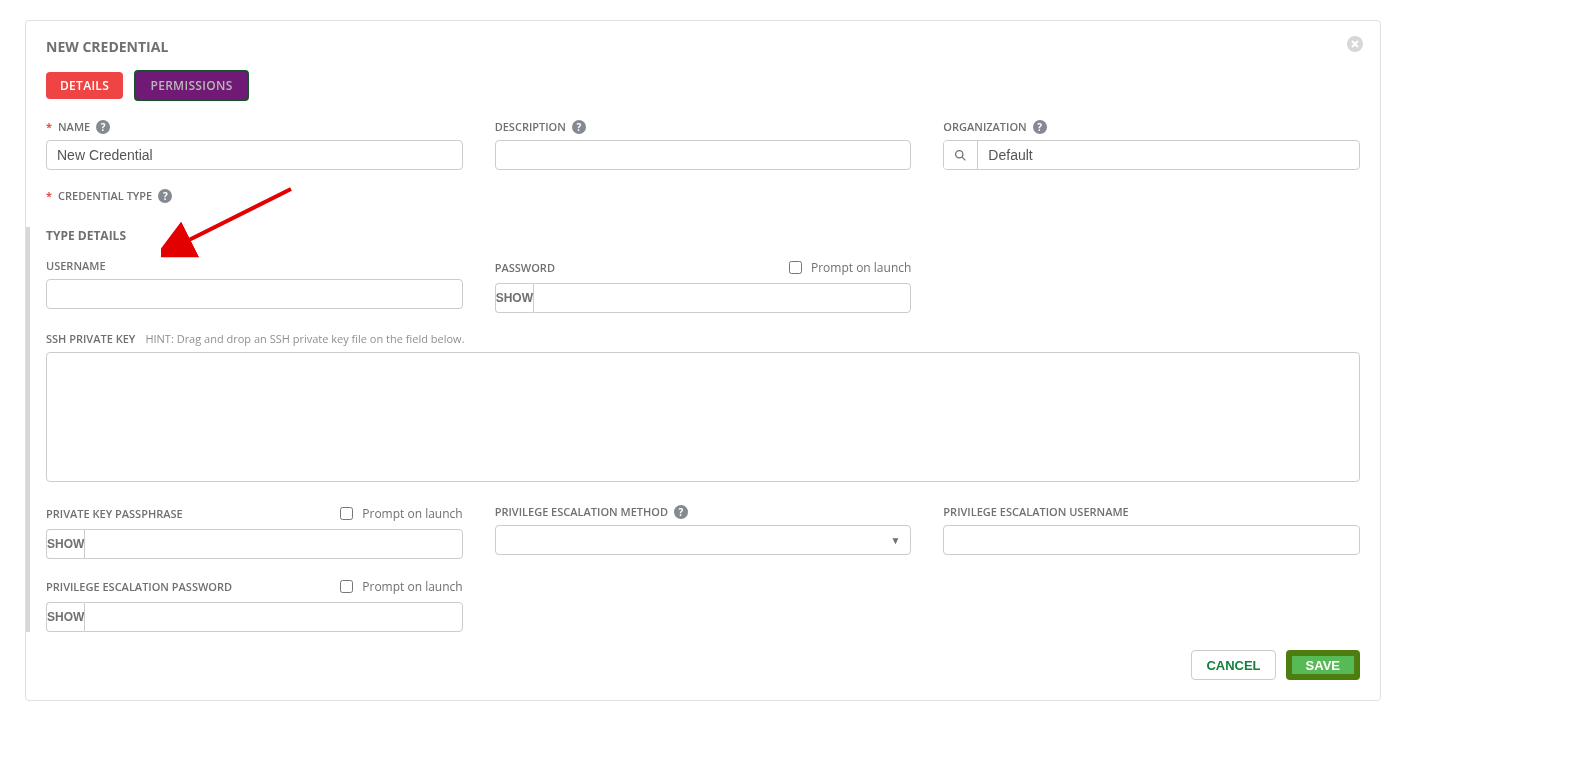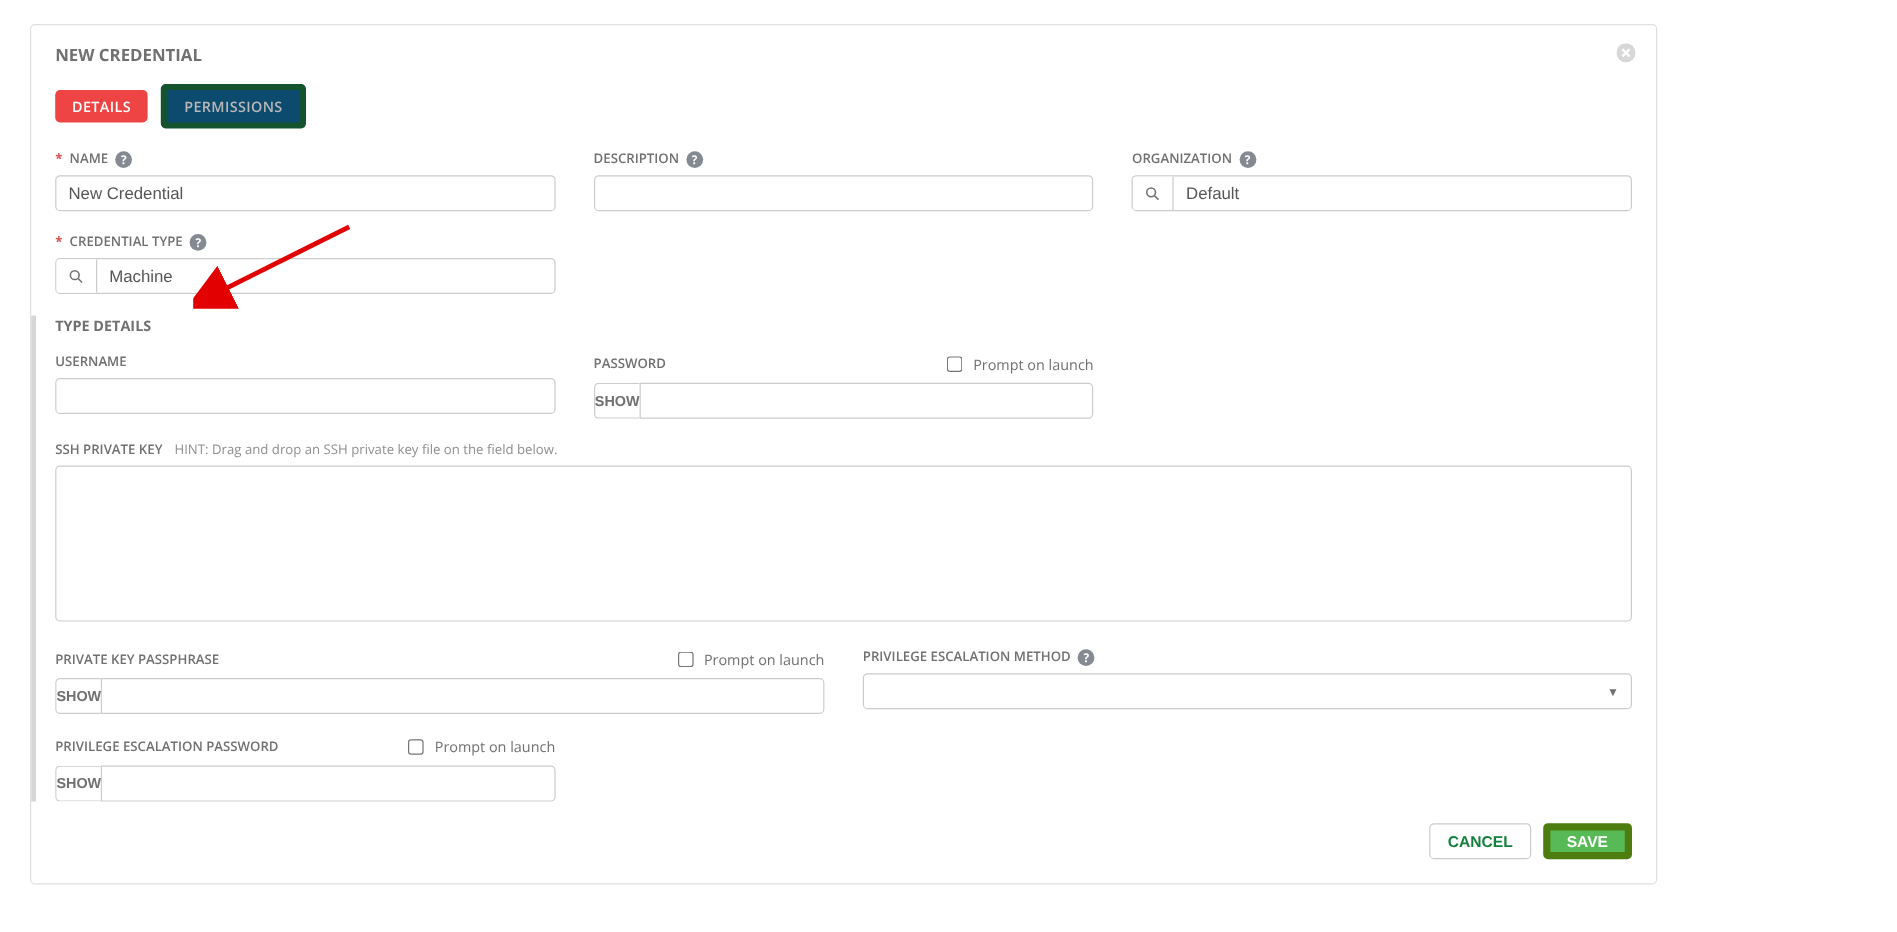--- a/index.html
+++ b/index.html
@@ -40,21 +40,21 @@
     display: inline-block;
     padding: 5px 14px;
     font-size: 12px;
     font-weight: 600;
     border-radius: 4px;
     cursor: pointer;
     margin-right: 8px;
     letter-spacing: 0.3px;
   }
   .tab.active { background: #ef4444; color: #fff; }
-  .tab.inactive { background: #0c4a6e; color: #b8b8b8; border: 5px solid #14532d; }
+  .tab.inactive { background: #701a75; color: #b8b8b8; border: 2px solid #14532d; }
 
   .row { display: flex; gap: 32px; margin-bottom: 18px; }
   .col { flex: 1 1 0; min-width: 0; }
 
   .field-label {
     font-size: 11px;
     font-weight: 600;
     text-transform: uppercase;
     color: #707070;
     margin-bottom: 6px;
@@ -209,29 +209,20 @@
     </div>
   </div>
 
   <div class="row">
     <div class="col">
       <div class="field-label">
         <span class="req">*</span>
         <span>CREDENTIAL TYPE</span>
         <span class="help-icon">?</span>
       </div>
-      <div class="lookup-input">
-        <div class="search-btn">
-          <svg viewBox="0 0 16 16">
-              <circle cx="6.5" cy="6.5" r="4.5" fill="none" stroke="#707070" stroke-width="1.6"></circle>
-              <line x1="10" y1="10" x2="14" y2="14" stroke="#707070" stroke-width="1.6"></line>
-            </svg>
-        </div>
-        <input value="Machine" style="">
-      </div>
     </div>
     <div class="col"></div>
     <div class="col"></div>
   </div>
 
   <svg class="arrow-svg" viewBox="0 0 140 80">
     <defs>
       <marker id="ah" markerWidth="10" markerHeight="10" refX="2" refY="5" orient="auto">
         <path d="M0,0 L10,5 L0,10 Z" fill="#e30000"></path>
       </marker>
@@ -294,20 +285,26 @@
       <div class="col">
         <div class="field-label">
           <span>PRIVILEGE ESCALATION METHOD</span>
           <span class="help-icon">?</span>
         </div>
         <div class="select-input">
           <span></span>
           <span class="caret">▼</span>
         </div>
       </div>
+      <div class="col">
+        <div class="field-label">
+          <span>PRIVILEGE ESCALATION USERNAME</span>
+        </div>
+        <input class="text-input" value="" style="">
+      </div>
     </div>
 
     <div class="row" style="margin-bottom:4px;">
       <div class="col">
         <div class="label-row">
           <div class="field-label" style="margin-bottom:0;">
             <span>PRIVILEGE ESCALATION PASSWORD</span>
           </div>
           <label class="prompt-box">
             <input type="checkbox" style="">

